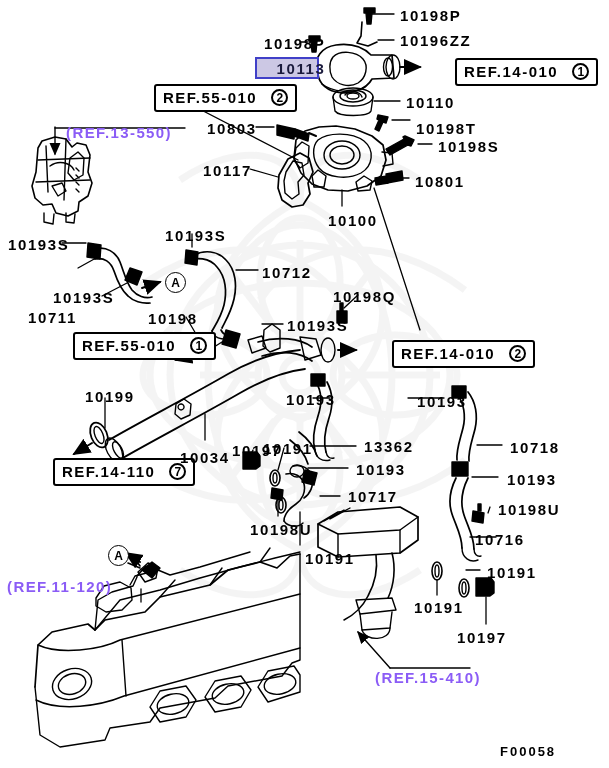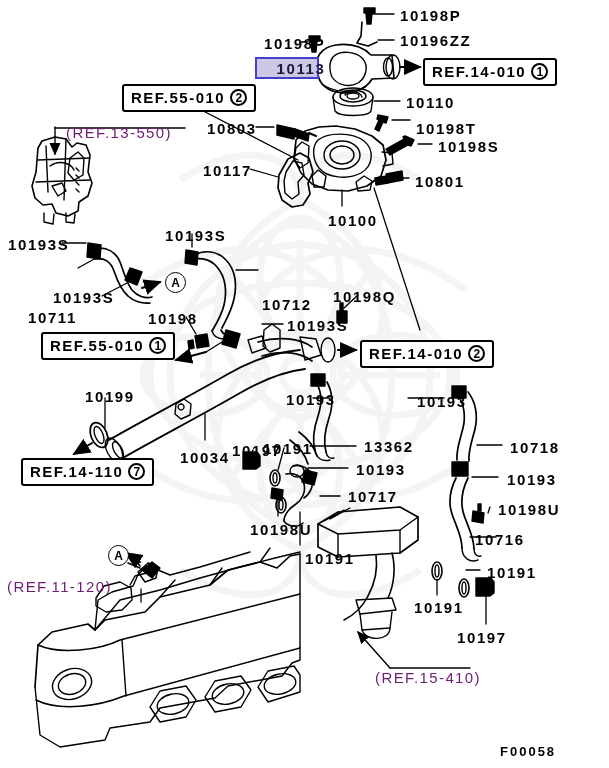--- a/index.html
+++ b/index.html
@@ -36,27 +36,28 @@
     color:#000;
     letter-spacing:1.6px;
     white-space:nowrap;
     line-height:1;
   }
   
   .refbox{
     position:absolute;
     display:flex;
     align-items:center;
-    gap:5px;
+    gap:14px;
     border:2px solid #000;
     border-radius:3px;
     background:#fff;
     padding:2px 7px 3px 7px;
     height:19px;
     box-sizing:content-box;
+    margin-left:32px;
   }
   .refbox .rtxt{
     font-family:"Liberation Sans", sans-serif;
     font-size:15px;
     font-weight:700;
     letter-spacing:1.5px;
     color:#000;
     line-height:1;
     white-space:nowrap;
   }
@@ -87,22 +88,22 @@
     border:1.6px solid #000;
     border-radius:50%;
     display:flex;align-items:center;justify-content:center;
     font-size:12px;font-weight:700;
     background:#fff;
     box-sizing:border-box;
   }
   
   .pref{
     position:absolute;
-    font-size:15px;font-weight:400;letter-spacing:1.4px;
-    white-space:nowrap;color:#701a75;line-height:1;
+    font-size:15px;font-weight:700;letter-spacing:1.4px;
+    white-space:nowrap;color:#8b5cf6;line-height:1;
   }
   
   #footcode{
     position:absolute;
     font-size:13px;font-weight:700;letter-spacing:2px;color:#000;
   }
 </style>
 </head>
 <body>
 
@@ -489,21 +490,21 @@
       <div class="lbl" style="left: 416px; top: 121px;">10198T</div>
       <div class="lbl" style="left: 438px; top: 139px;">10198S</div>
       <div class="lbl" style="left: 207px; top: 121px;">10803</div>
       <div class="lbl" style="left: 415px; top: 174px;">10801</div>
       <div class="lbl" style="left: 203px; top: 163px;">10117</div>
       <div class="lbl" style="left: 328px; top: 213px; text-align: center;">10100</div>
       <div class="lbl" style="left: 8px; top: 237px;">10193S</div>
       <div class="lbl" style="left: 28px; top: 262px; margin-top: 48px;">10711</div>
       <div class="lbl" style="left: 53px; top: 290px;">10193S</div>
       <div class="lbl" style="left: 165px; top: 228px;">10193S</div>
-      <div class="lbl" style="left: 262px; top: 265px; margin-top: 32px;">10712</div>
+      <div class="lbl" style="left: 262px; top: 265px;">10712</div>
       <div class="lbl" style="left: 333px; top: 289px;">10198Q</div>
       <div class="lbl" style="left: 287px; top: 318px;">10193S</div>
       <div class="lbl" style="left: 148px; top: 311px; text-align: right;">10198</div>
       <div class="lbl" style="left: 85px; top: 389px;">10199</div>
       <div class="lbl" style="left: 180px; top: 450px;">10034</div>
       <div class="lbl" style="left: 232px; top: 443px;">10197</div>
       <div class="lbl" style="left: 263px; top: 441px;">10191</div>
       <div class="lbl" style="left: 286px; top: 392px;">10193</div>
       <div class="lbl" style="left: 417px; top: 394px;">10193</div>
       <div class="lbl" style="left: 364px; top: 439px;">13362</div>

